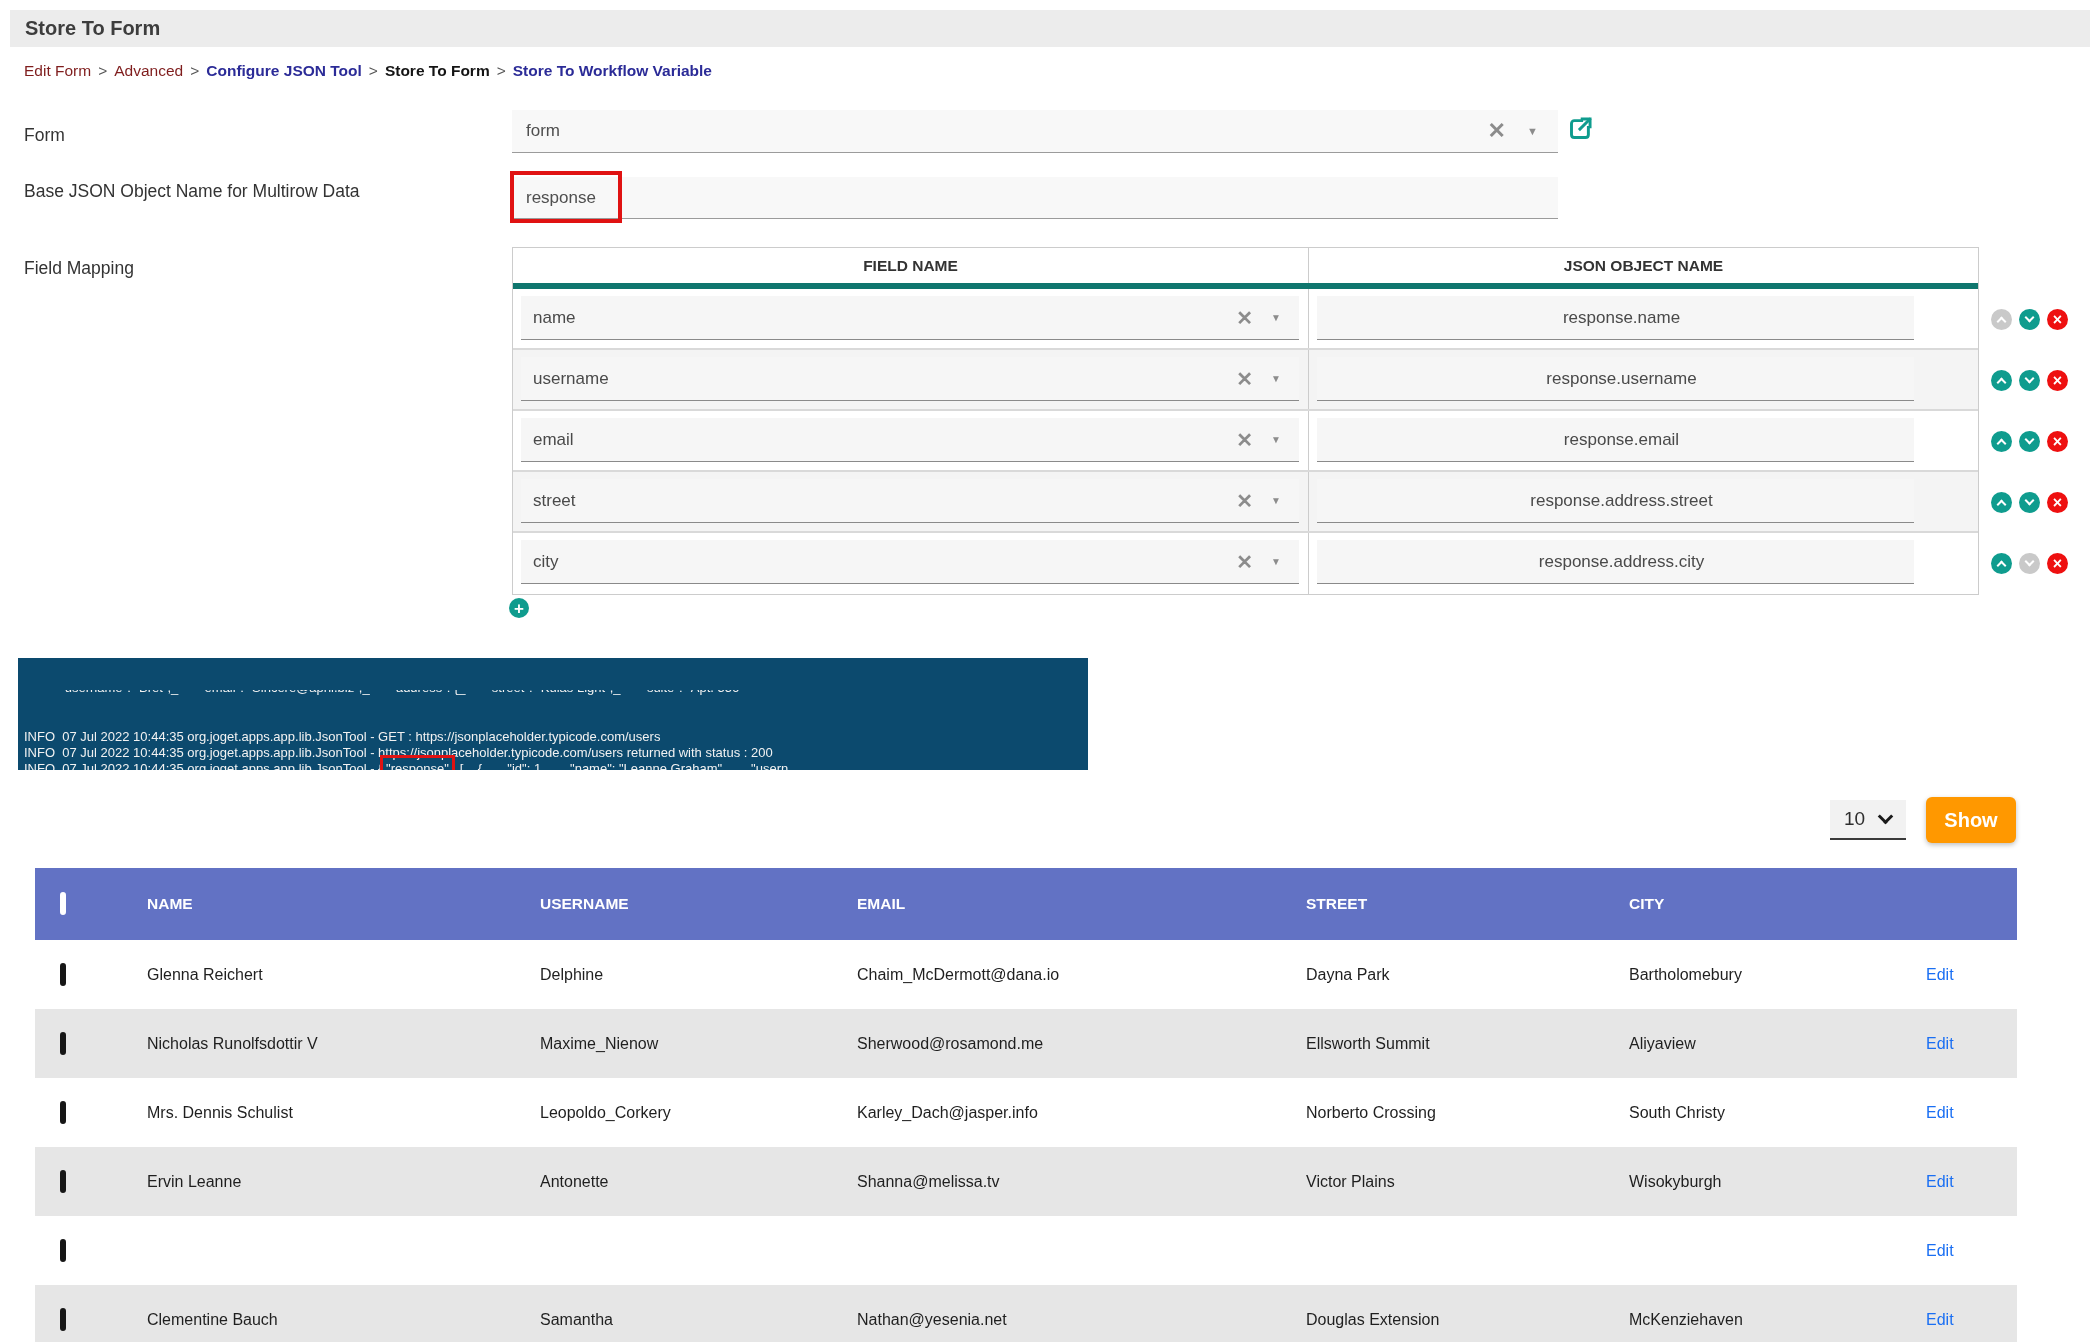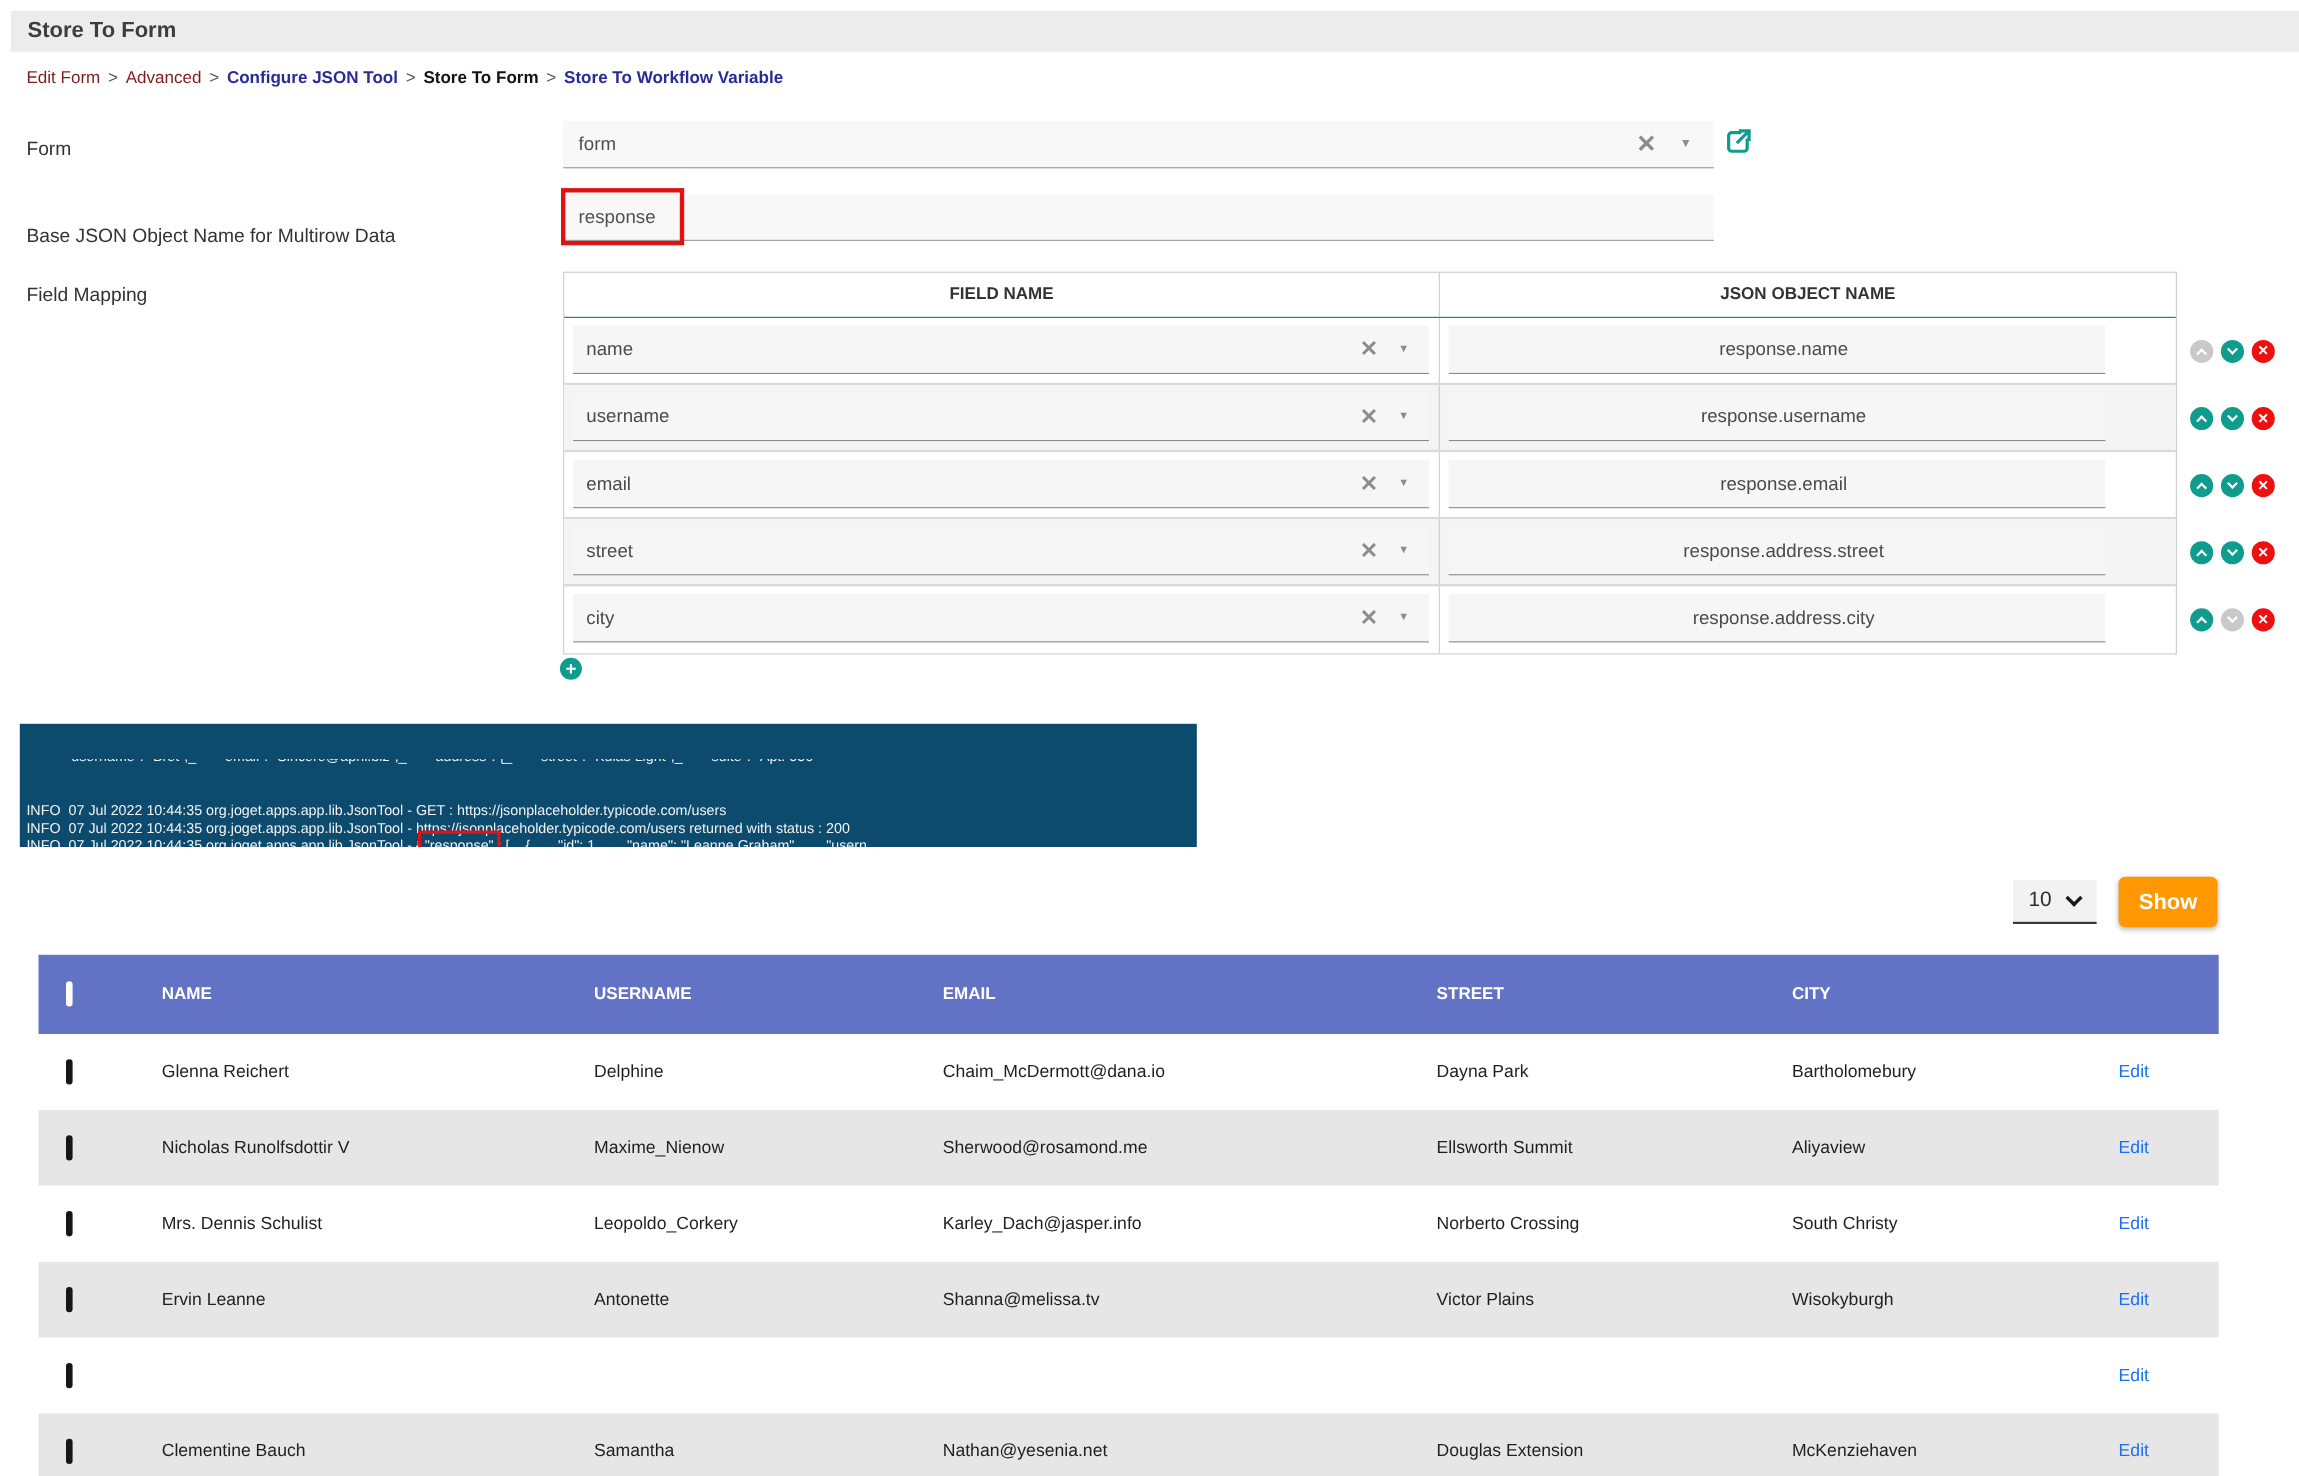--- a/index.html
+++ b/index.html
@@ -39,21 +39,21 @@
   #ext-link { position: absolute; left: 1567px; top: 115px; cursor: pointer; }
 
   
   #base-annotation {
     position: absolute; left: -16px; top: -17px; width: 112px; height: 52px;
     border: 4px solid var(--ann-red);
   }
 
   
   #fm-table { position: absolute; left: 512px; top: 247px; width: 1467px; border: 1px solid #ccc; }
-  .fm-header { display: flex; height: 41px; border-bottom: 1px solid #0f766e; }
+  .fm-header { display: flex; height: 41px; border-bottom: 6px solid #0f766e; }
   .fm-h1, .fm-h2 { display: flex; align-items: center; justify-content: center; font-weight: bold; font-size: 15.5px; color: #333; }
   .fm-h1 { width: 796px; border-right: 1px solid #ccc; }
   .fm-h2 { flex: 1; }
   .fm-row { position: relative; display: flex; height: 61px; }
   .fm-row:not(:last-child) { border-bottom: 2px solid #d9d9d9; }
   .fm-row.alt { background: #f4f4f4; }
   .fm-c1 { width: 796px; border-right: 1px solid #ccc; position: relative; }
   .fm-c2 { flex: 1; position: relative; }
   .fm-input {
     position: absolute; left: 8px; top: 7px; height: 44px; background: #f6f6f6;
@@ -134,21 +134,21 @@
     <span class="caret">▼</span>
   </div>
   <span id="ext-link">
     <svg width="27" height="27" viewBox="0 0 24 24" fill="none" stroke="#0f9c8e" stroke-width="2.6" stroke-linecap="square">
       <path d="M13 5 H6.5 C5.1 5 4 6.1 4 7.5 V17.5 C4 18.9 5.1 20 6.5 20 H16.5 C17.9 20 19 18.9 19 17.5 V11"></path>
       <path d="M13.5 3.5 H20.5 V10.5"></path>
       <path d="M20 4 L11.5 12.5"></path>
     </svg>
   </span>
 
-  <div class="field-label" style="top:204px;">Base JSON Object Name for Multirow Data</div>
+  <div class="field-label" style="top:181px;">Base JSON Object Name for Multirow Data</div>
   <div class="sel-input" id="base-input">
     <span class="sel-value">
       <span>response</span>
       <span id="base-annotation"></span>
     </span>
   </div>
 
   <div class="field-label" style="top:258px;">Field Mapping</div>
   <div id="fm-table">
     <div class="fm-header">

